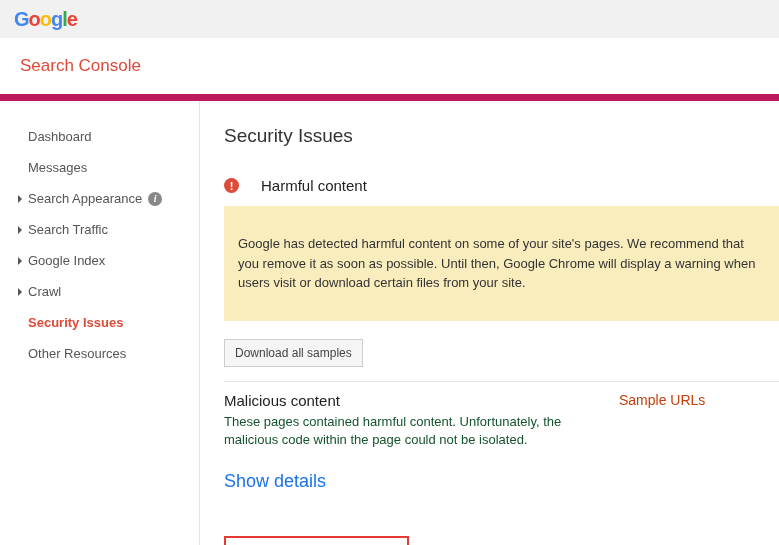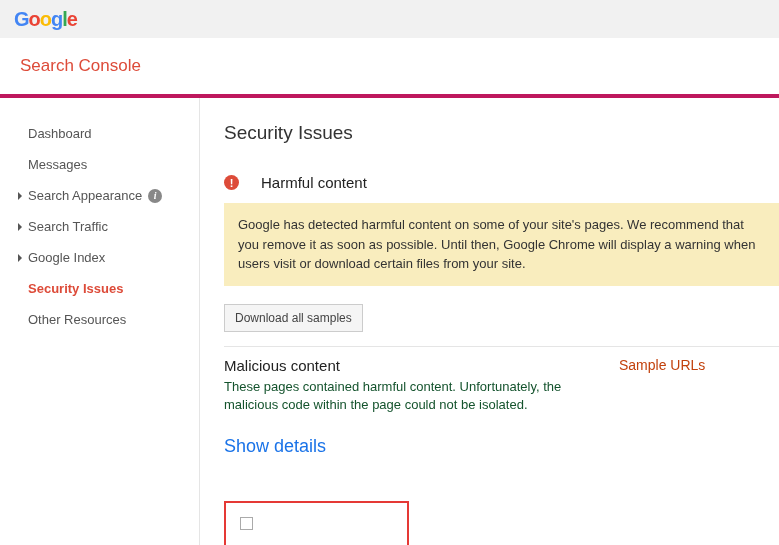--- a/index.html
+++ b/index.html
@@ -7,40 +7,40 @@
     
     .header { background: #f1f1f1; padding: 8px 14px; height: 38px; display: flex; align-items: center; }
     .logo { font-size: 20px; font-weight: bold; letter-spacing: -1px; }
     .logo .g1 { color: #4285F4; }
     .logo .o1 { color: #EA4335; }
     .logo .o2 { color: #FBBC05; }
     .logo .g2 { color: #4285F4; }
     .logo .l { color: #34A853; }
     .logo .e { color: #EA4335; }
     
-    .subheader { padding: 18px 20px; border-bottom: 4px solid #be185d; }
+    .subheader { padding: 18px 20px; border-bottom: 7px solid #be185d; }
     .product-name { color: #dd4b39; font-size: 17px; }
     
     .main { display: flex; }
     
     .sidebar { width: 200px; padding: 20px 0 20px 18px; border-right: 1px solid #e5e5e5; min-height: 440px; }
     .sidebar-item { padding: 8px 0; font-size: 13px; color: #555; cursor: pointer; display: flex; align-items: center; }
     .sidebar-item.active { color: #dd4b39; font-weight: bold; }
     .sidebar-item .caret { width: 0; height: 0; border-top: 4px solid transparent; border-bottom: 4px solid transparent; border-left: 4px solid #555; margin-right: 6px; }
     .sidebar-item .spacer { width: 10px; display: inline-block; }
     .info-icon { display: inline-flex; width: 14px; height: 14px; background: #888; color: #fff; border-radius: 50%; font-size: 10px; align-items: center; justify-content: center; margin-left: 6px; font-style: italic; font-family: serif; font-weight: bold; }
     
     .content { flex: 1; padding: 24px 0 24px 24px; }
     .page-title { font-size: 19px; color: #333; margin-bottom: 30px; font-weight: normal; }
     
     .alert-heading { display: flex; align-items: center; margin-bottom: 12px; }
     .alert-icon { width: 15px; height: 15px; background: #dd4b39; color: #fff; border-radius: 50%; display: inline-flex; align-items: center; justify-content: center; font-size: 11px; font-weight: bold; margin-right: 8px; }
     .alert-heading-text { font-size: 15px; color: #222; margin-left: 14px; }
     
-    .warning-box { background: #f9edbe; padding: 12px 14px; font-size: 13px; color: #333; line-height: 1.5; margin-bottom: 18px; }
+    .warning-box { background: #f9edbe; padding: 28px 14px; font-size: 13px; color: #333; line-height: 1.5; margin-bottom: 18px; }
     
     .download-btn { background: #f5f5f5; border: 1px solid #ccc; padding: 6px 10px; font-size: 12px; font-weight: normal; color: #444; cursor: pointer; }
     
     .divider { border-top: 1px solid #e5e5e5; margin: 14px 0 10px; }
     
     .issue-row { display: flex; }
     .issue-left { flex: 1; max-width: 360px; }
     .issue-title { font-size: 15px; color: #222; margin-bottom: 4px; }
     .issue-desc { font-size: 13px; color: #14532d; line-height: 1.4; margin-bottom: 22px; }
     .show-details { color: #1a73e8; font-size: 18px; cursor: pointer; }
@@ -80,20 +80,24 @@
         <span class="info-icon">i</span>
       </div>
     <div class="sidebar-item">
         <span class="caret"></span>
         <span>Search Traffic</span>
       </div>
     <div class="sidebar-item">
         <span class="caret"></span>
         <span>Google Index</span>
       </div>
+    <div class="sidebar-item">
+        <span class="caret"></span>
+        <span>Crawl</span>
+      </div>
     <div class="sidebar-item active">
         <span class="spacer"></span>
         <span>Security Issues</span>
       </div>
     <div class="sidebar-item">
         <span class="spacer"></span>
         <span>Other Resources</span>
       </div>
   </div>
 

